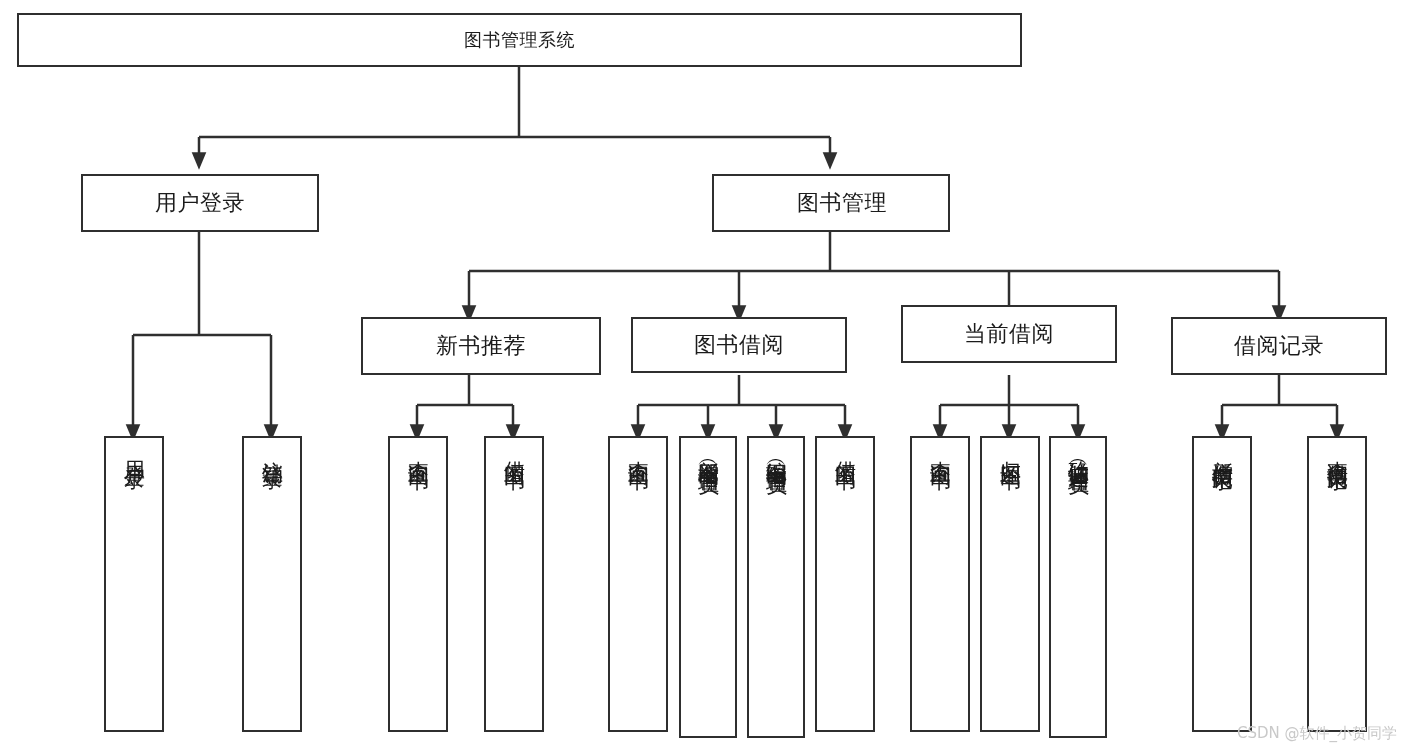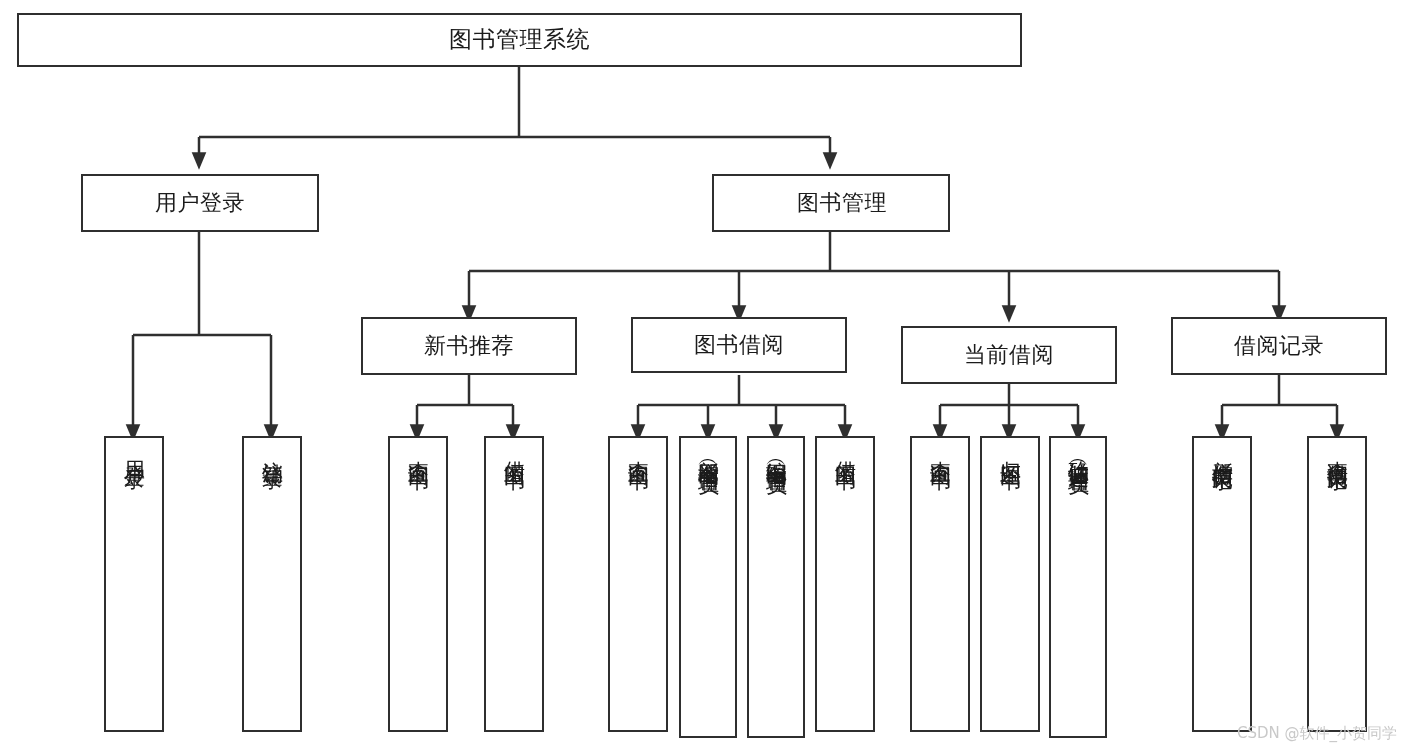--- a/index.html
+++ b/index.html
@@ -35,21 +35,21 @@
     justify-content: center;
     color: #1b1b1b;
     z-index: 2;
   }
   .node-label {
     display: block;
     text-align: center;
     letter-spacing: 0.5px;
     line-height: 1.18;
   }
-  .node.root .node-label { font-size: 23px; }
+  .node.root .node-label { font-size: 18px; }
   .node.lvl2 .node-label { font-size: 22px; }
   .node.lvl3 .node-label { font-size: 22px; }
   .node.leaf {
     align-items: flex-start;
     justify-content: center;
     padding-top: 6px;
   }
   .node.leaf .node-label {
     writing-mode: vertical-rl;
     text-orientation: upright;
@@ -129,27 +129,27 @@
     <span class="node-label">图书管理系统</span>
   </div>
 
   <div class="node lvl2" style="left:81px; top:174px; width:238px; height:58px;">
     <span class="node-label">用户登录</span>
   </div>
   <div class="node lvl2" style="left:712px; top:174px; width:238px; height:58px;padding-left:22px;">
     <span class="node-label">图书管理</span>
   </div>
 
-  <div class="node lvl3" style="left:361px; top:317px; width:216px; height:58px;">
+  <div class="node lvl3" style="left:361px; top:317px; width:240px; height:58px;">
     <span class="node-label">新书推荐</span>
   </div>
   <div class="node lvl3" style="left:631px; top:317px; width:216px; height:56px;">
     <span class="node-label">图书借阅</span>
   </div>
-  <div class="node lvl3" style="left:901px; top:326px; width:216px; height:58px;">
+  <div class="node lvl3" style="left:901px; top:305px; width:216px; height:58px;">
     <span class="node-label">当前借阅</span>
   </div>
   <div class="node lvl3" style="left:1171px; top:317px; width:216px; height:58px;">
     <span class="node-label">借阅记录</span>
   </div>
 
   <div class="node leaf" style="left:104px; top:436px; width:60px; height:296px;">
     <span class="node-label">用户登录</span>
   </div>
   <div class="node leaf" style="left:242px; top:436px; width:60px; height:296px;">

